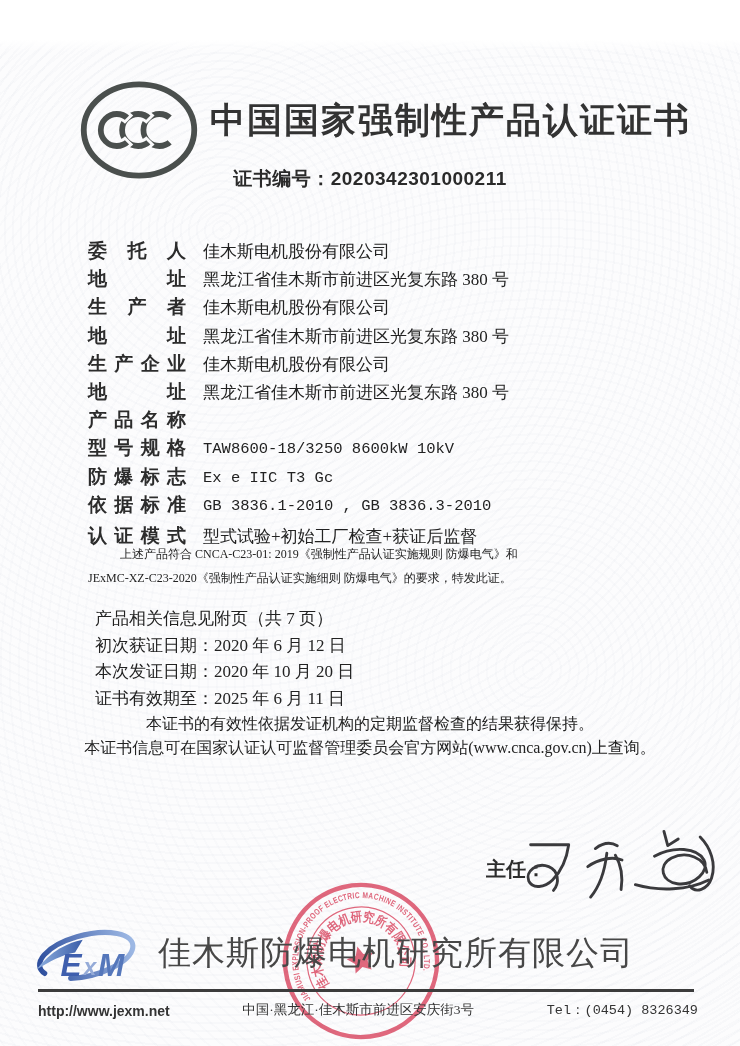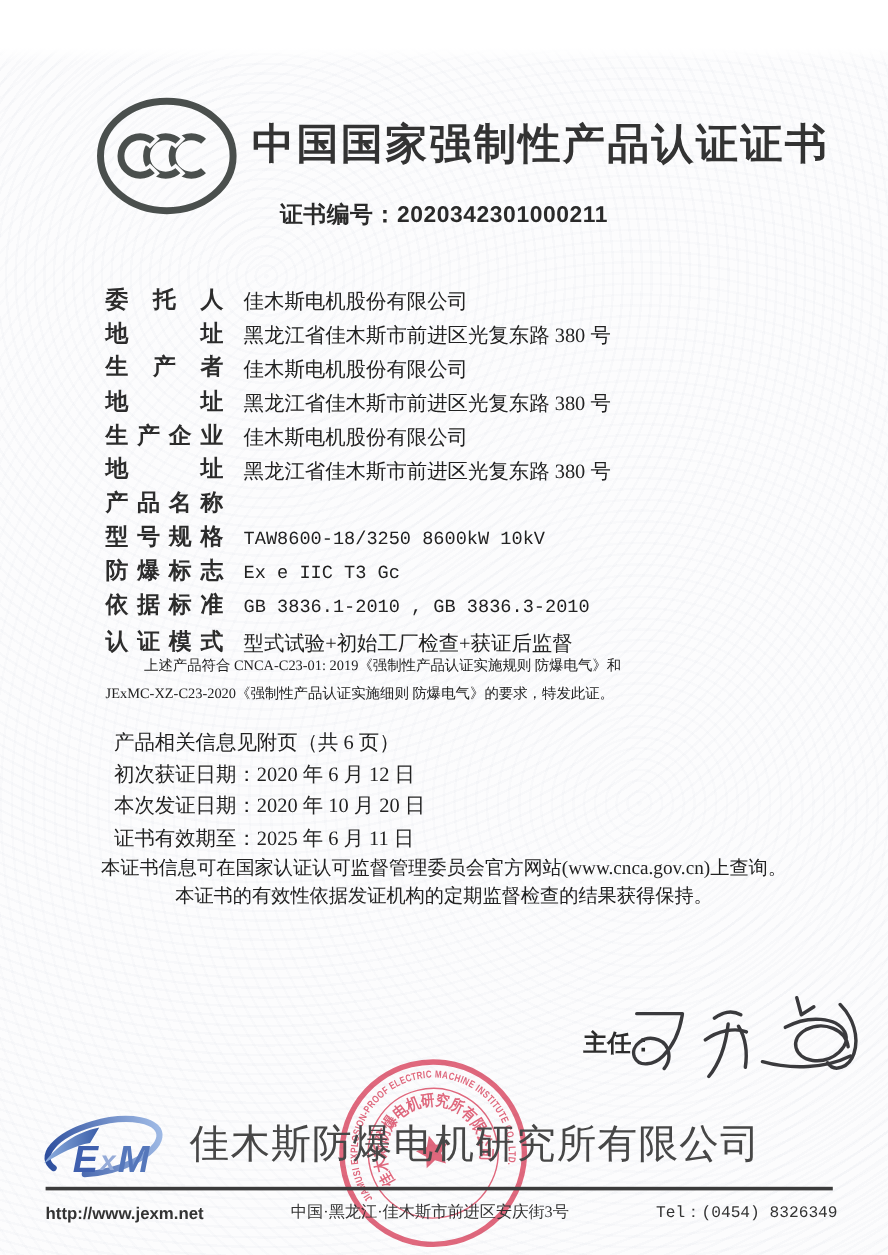--- a/index.html
+++ b/index.html
@@ -144,29 +144,29 @@
         <div class="f-value">型式试验+初始工厂检查+获证后监督</div>
       </div>
     </div>
 
   <div class="abs statement">
       <div class="st-line indent">上述产品符合 CNCA-C23-01: 2019《强制性产品认证实施规则 防爆电气》和</div>
       <div class="st-line">JExMC-XZ-C23-2020《强制性产品认证实施细则 防爆电气》的要求，特发此证。</div>
     </div>
 
   <div class="abs info-lines">
-      <div class="info-line">产品相关信息见附页（共 6 页）</div>
+      <div class="info-line">产品相关信息见附页（共 7 页）</div>
       <div class="info-line">初次获证日期：2020 年 6 月 12 日</div>
       <div class="info-line">本次发证日期：2020 年 10 月 20 日</div>
       <div class="info-line">证书有效期至：2025 年 6 月 11 日</div>
     </div>
 
   <div class="abs notes">
+      <div class="note-line">本证书的有效性依据发证机构的定期监督检查的结果获得保持。</div>
       <div class="note-line">本证书信息可在国家认证认可监督管理委员会官方网站(www.cnca.gov.cn)上查询。</div>
-      <div class="note-line">本证书的有效性依据发证机构的定期监督检查的结果获得保持。</div>
     </div>
 
   <div class="abs sig-label">主任：</div>
   <svg class="abs sig-svg" viewBox="0 0 210 95">
     <g fill="none" stroke="#3a3a3d" stroke-width="3" stroke-linecap="round" stroke-linejoin="round">
       <path d="M8,22 h40 c-2,14 -7,27 -17,37 c-8,8 -21,10 -25,1 c-4,-10 9,-20 21,-15 c10,4 12,17 5,25"></path>
       <path d="M76,26 c8,-6 16,-7 23,-3"></path>
       <path d="M68,45 c11,-8 26,-11 36,-7"></path>
       <path d="M88,31 c-2,18 -8,35 -17,46"></path>
       <path d="M97,33 c6,10 8,23 6,36"></path>

